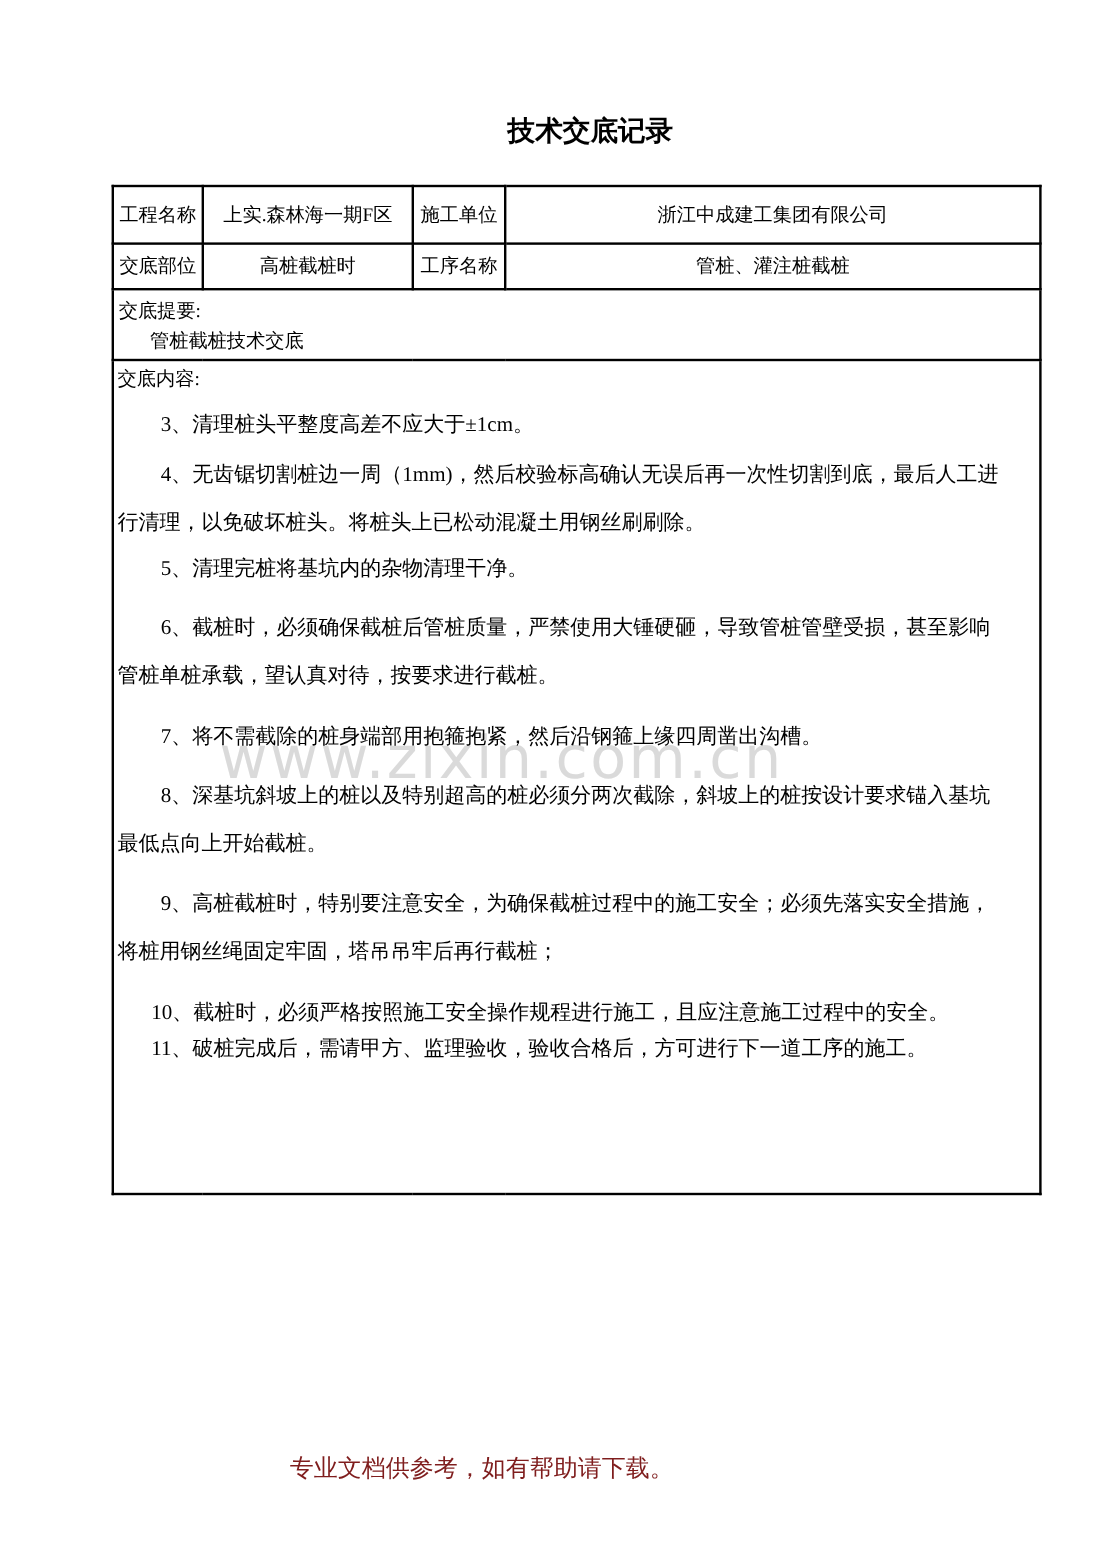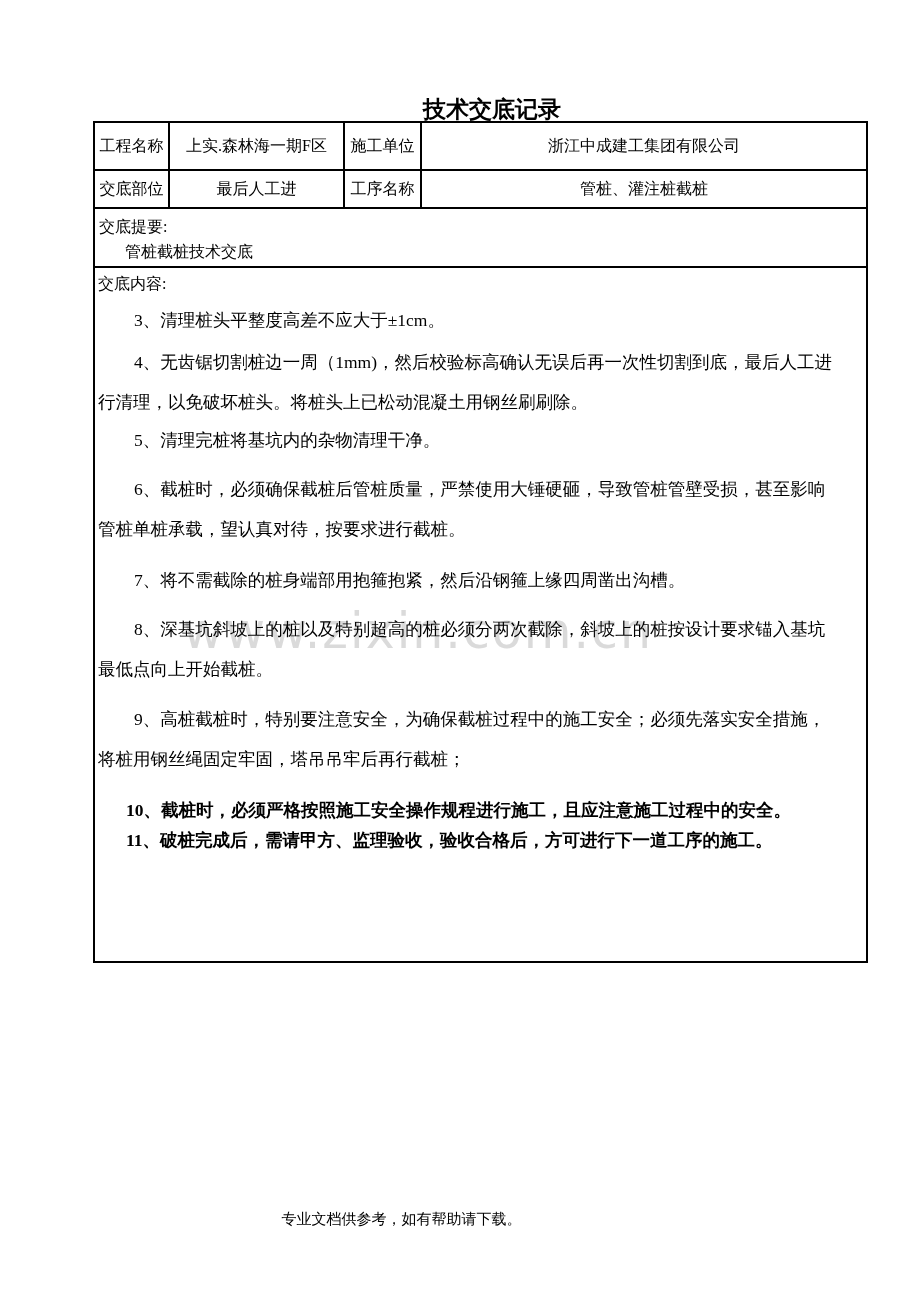--- a/index.html
+++ b/index.html
@@ -16,43 +16,43 @@
     font-size:49px;letter-spacing:2px;color:#d2d2d2;opacity:.8;
     white-space:nowrap;pointer-events:none;
   }
 
   .title{
     position:absolute;top:94px;left:0;width:920px;z-index:1;
     margin:0;text-align:center;font-size:23px;font-weight:bold;padding-left:32px;
   }
 
   table.doc{
-    position:absolute;left:93px;top:121px;width:773px;z-index:1;
+    position:absolute;left:93px;top:154px;width:773px;z-index:1;
     border-collapse:collapse;table-layout:fixed;background:transparent;
   }
   table.doc td{border:2px solid #000;padding:0;background:transparent;}
   .c1{width:75px;} .c2{width:175px;} .c3{width:77px;} .c4{width:446px;}
   tr.r1{height:48px;} tr.r2{height:38px;} tr.r3{height:59px;} tr.r4{height:695px;margin-left:24px;}
   td.hcell{font-size:16px;text-align:center;vertical-align:middle;}
 
   tr.r3 td{vertical-align:top;padding:5px 3px 0 4px;font-size:16px;line-height:25px;}
   .summary-text{padding-left:26px;}
 
   tr.r4 td{vertical-align:top;padding:4px 2px 0 3px;}
   .content-label{font-size:16px;line-height:24px;height:24px;}
   .line{font-size:17.5px;line-height:40px;white-space:nowrap;overflow:visible;}
   .first{padding-left:36px;}
-  .num2{padding-left:28px;font-weight:bold;}
+  .num2{padding-left:28px;}
   .mt2{margin-top:2px;} .mtm2{margin-top:-2px;} .mt4{margin-top:4px;}
   .mt9{margin-top:9px;} .mt10{margin-top:10px;} .mt11{margin-top:11px;}
   .mtm10{margin-top:-10px;}
 
   .note{position:absolute;left:88px;top:1016px;z-index:1;font-size:16.5px;}
   .footer{position:absolute;left:0;top:1210px;width:803px;z-index:1;
-    text-align:center;font-size:15px;color:#000000;}
+    text-align:center;font-size:20px;color:#7f1d1d;}
 </style>
 </head>
 <body>
 
 <div class="page">
 
   <div class="watermark">www.zixin.com.cn</div>
 
   <h1 class="title">技术交底记录</h1>
 
@@ -65,21 +65,21 @@
     </colgroup>
     <tbody>
       <tr class="r1">
         <td class="hcell">工程名称</td>
         <td class="hcell">上实.森林海一期F区</td>
         <td class="hcell">施工单位</td>
         <td class="hcell">浙江中成建工集团有限公司</td>
       </tr>
       <tr class="r2">
         <td class="hcell">交底部位</td>
-        <td class="hcell">最后人工进</td>
+        <td class="hcell">高桩截桩时</td>
         <td class="hcell">工序名称</td>
         <td class="hcell">管桩、灌注桩截桩</td>
       </tr>
       <tr class="r3">
         <td colspan="4">
           <div>交底提要:</div>
           <div class="summary-text">管桩截桩技术交底</div>
         </td>
       </tr>
       <tr class="r4">

